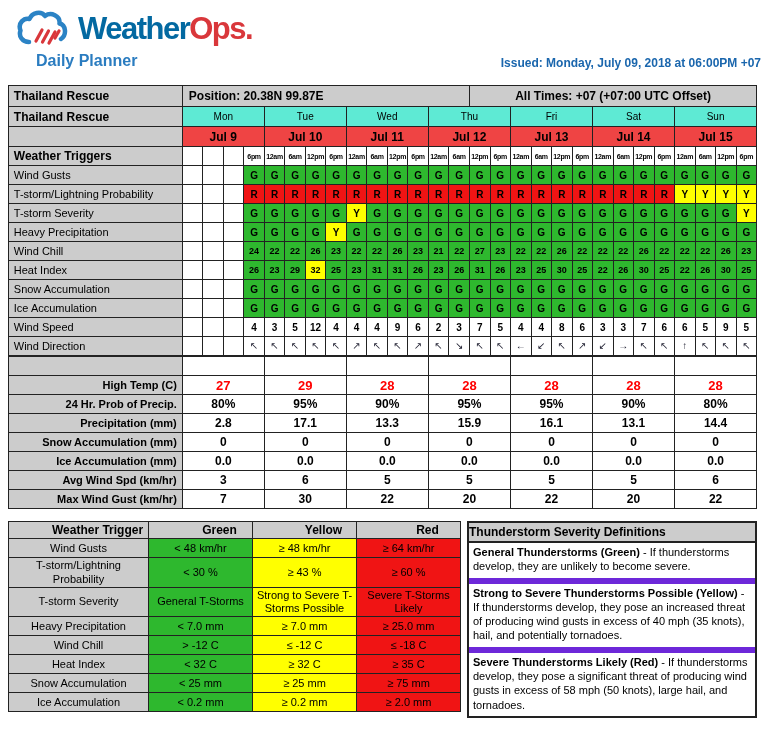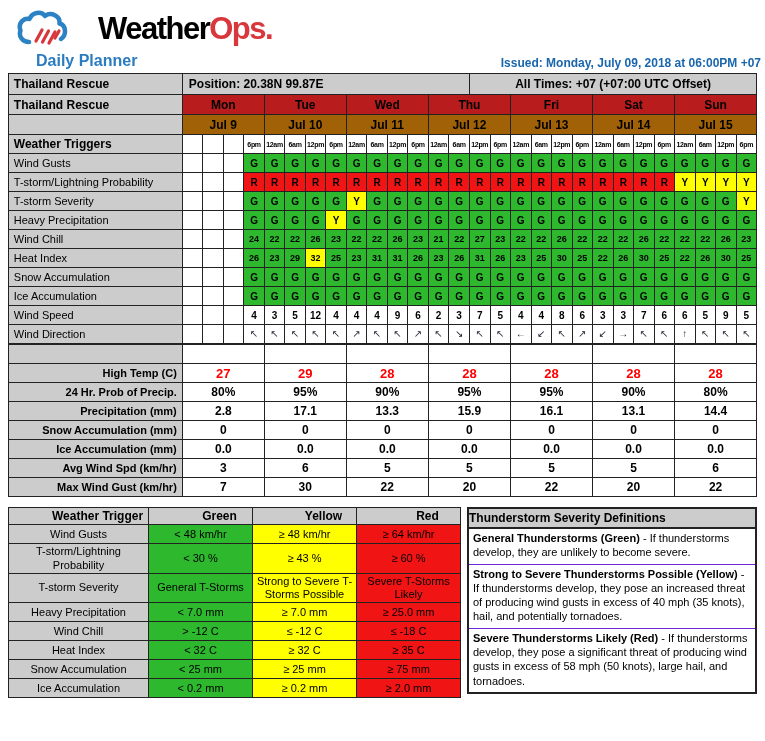--- a/index.html
+++ b/index.html
@@ -4,34 +4,34 @@
 <style>
   * { box-sizing: border-box; }
   html,body { margin:0; padding:0; }
   body {
     width:765px; height:741px; background:#fff; color:#000;
     font-family:"Liberation Sans", sans-serif;
     overflow:hidden;
   }
   .logo-row { display:flex; align-items:center; gap:8px; padding:8px 0 0 16px; height:50px; }
   .brand { font-size:31px; font-weight:bold; letter-spacing:-1.5px; }
-  .brand .w { color:#000000;margin-left:20px; }
+  .brand .w { color:#0369a1; }
   .brand .o { color:#d9373b; }
   .title-row { display:flex; justify-content:space-between; align-items:flex-end; padding:2px 4px 3px 12px;margin-left:24px; }
   .page-title { font-size:16px; font-weight:bold; color:#2a7cc0; }
   .issued { font-size:12px; font-weight:bold; color:#1a66ad; }
 
-  table.main { border-collapse:collapse; table-layout:fixed; width:749px; margin:0 auto; }
+  table.main { border-collapse:collapse; table-layout:fixed; width:749px; margin:12px auto; }
   .main td { border:1px solid #222; overflow:hidden; white-space:nowrap; padding:0; text-align:center; vertical-align:middle; }
   .main .lbl  { background:#ccc; text-align:left; padding-left:5px; font-size:11px; height:19px; }
   .main .b    { font-weight:bold; font-size:12px; }
   .main .hdr  { background:#ccc; font-weight:bold; font-size:12px; height:21px; }
   .main .pos  { text-align:left; padding-left:6px; }
-  .main .day  { background:#b91c1c; font-weight:bold; font-size:12px; height:20px; }
-  .main .date { background:#a16207; font-weight:bold; font-size:12px; height:20px; }
+  .main .day  { background:#5eead4; font-weight:normal; font-size:10px; height:20px; }
+  .main .date { background:#ef4444; font-weight:bold; font-size:12px; height:20px; }
   .main .time { font-size:7px; font-weight:bold; height:13px; letter-spacing:-0.3px; background:#fff; }
   .main .blank{ background:#fff; }
   .main .cell { font-size:10px; font-weight:bold; height:19px; }
   .cg { background:#2eb82e; }
   .cy { background:#ffff00; }
   .cr { background:#f01414; }
   .cw { background:#fff; }
   .main .num { font-size:9px; }
   .main .spd { font-size:10px; }
   .main .arw { font-size:10px; font-weight:normal; color:#223; }
@@ -47,21 +47,21 @@
   .legend td { border:1px solid #222; text-align:center; vertical-align:middle; font-size:11px; padding:1px 2px; line-height:1.2; height:19px; white-space:normal; }
   .legend .lhdr { background:#ccc; font-weight:bold; font-size:12px; height:17px;padding-left:40px; }
   .legend .llbl { background:#ccc; }
   .lg { background:#2eb82e; }
   .ly { background:#ffff00; }
   .lr { background:#f01414; }
 
   .defs { width:291px; border:2px solid #222; }
   .defs-title { background:#ccc; font-weight:bold; font-size:12px; padding:2px 0; border-bottom:2px solid #222; }
   .def-item { font-size:11px; line-height:1.3; padding:2px 4px 4px 4px; }
-  .def-item + .def-item { border-top:1px solid #6d28d9; }
+  .def-item + .def-item { border-top:6px solid #6d28d9; }
 </style>
 </head>
 <body>
 
 <div class="logo-row">
   <svg width="54" height="42" viewBox="0 0 54 42">
     <g stroke="#2b83c5" stroke-width="4.5" fill="none" stroke-linecap="round" stroke-linejoin="round">
       <path d="M13 34 C6 34 2.5 28 4.5 22.5 C1.5 15 8 9.5 13.5 11 C16 4.5 25 2.5 29 8 C35 3.5 44.5 8 43.5 15.5 C50 17 51 27 45 31"></path>
     </g>
     <g stroke="#d9373b" stroke-width="3.2" stroke-linecap="round">

